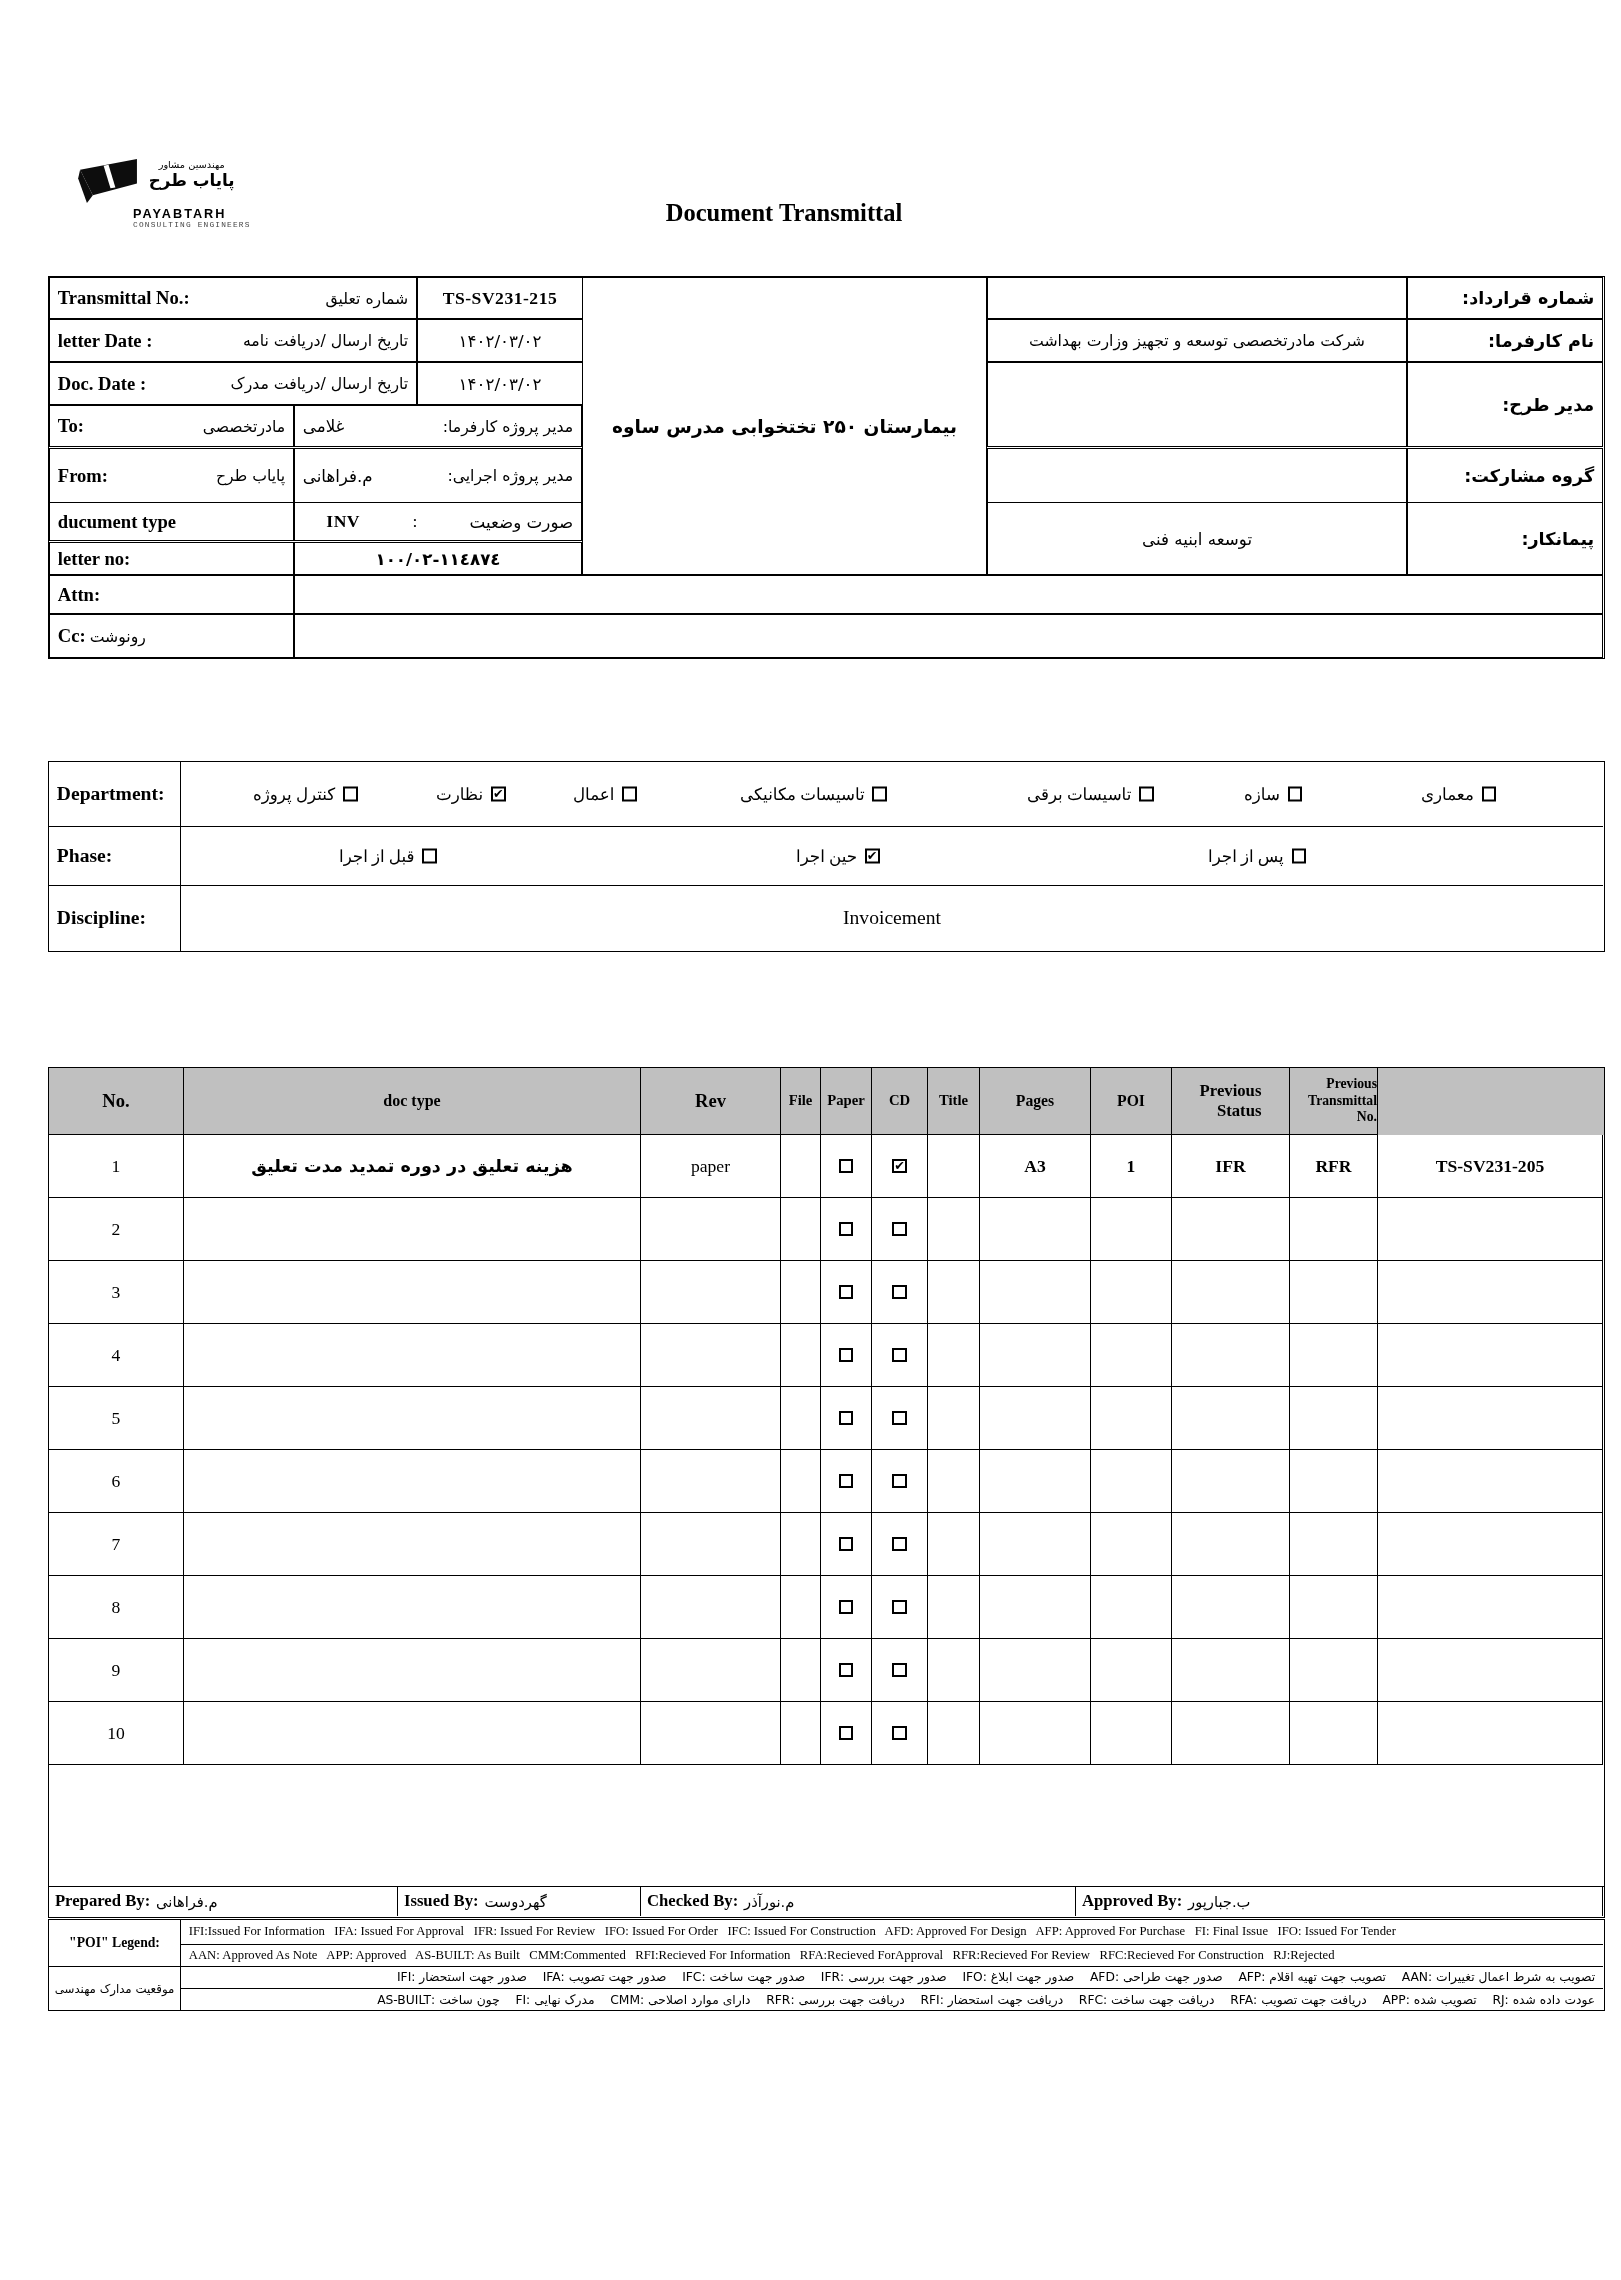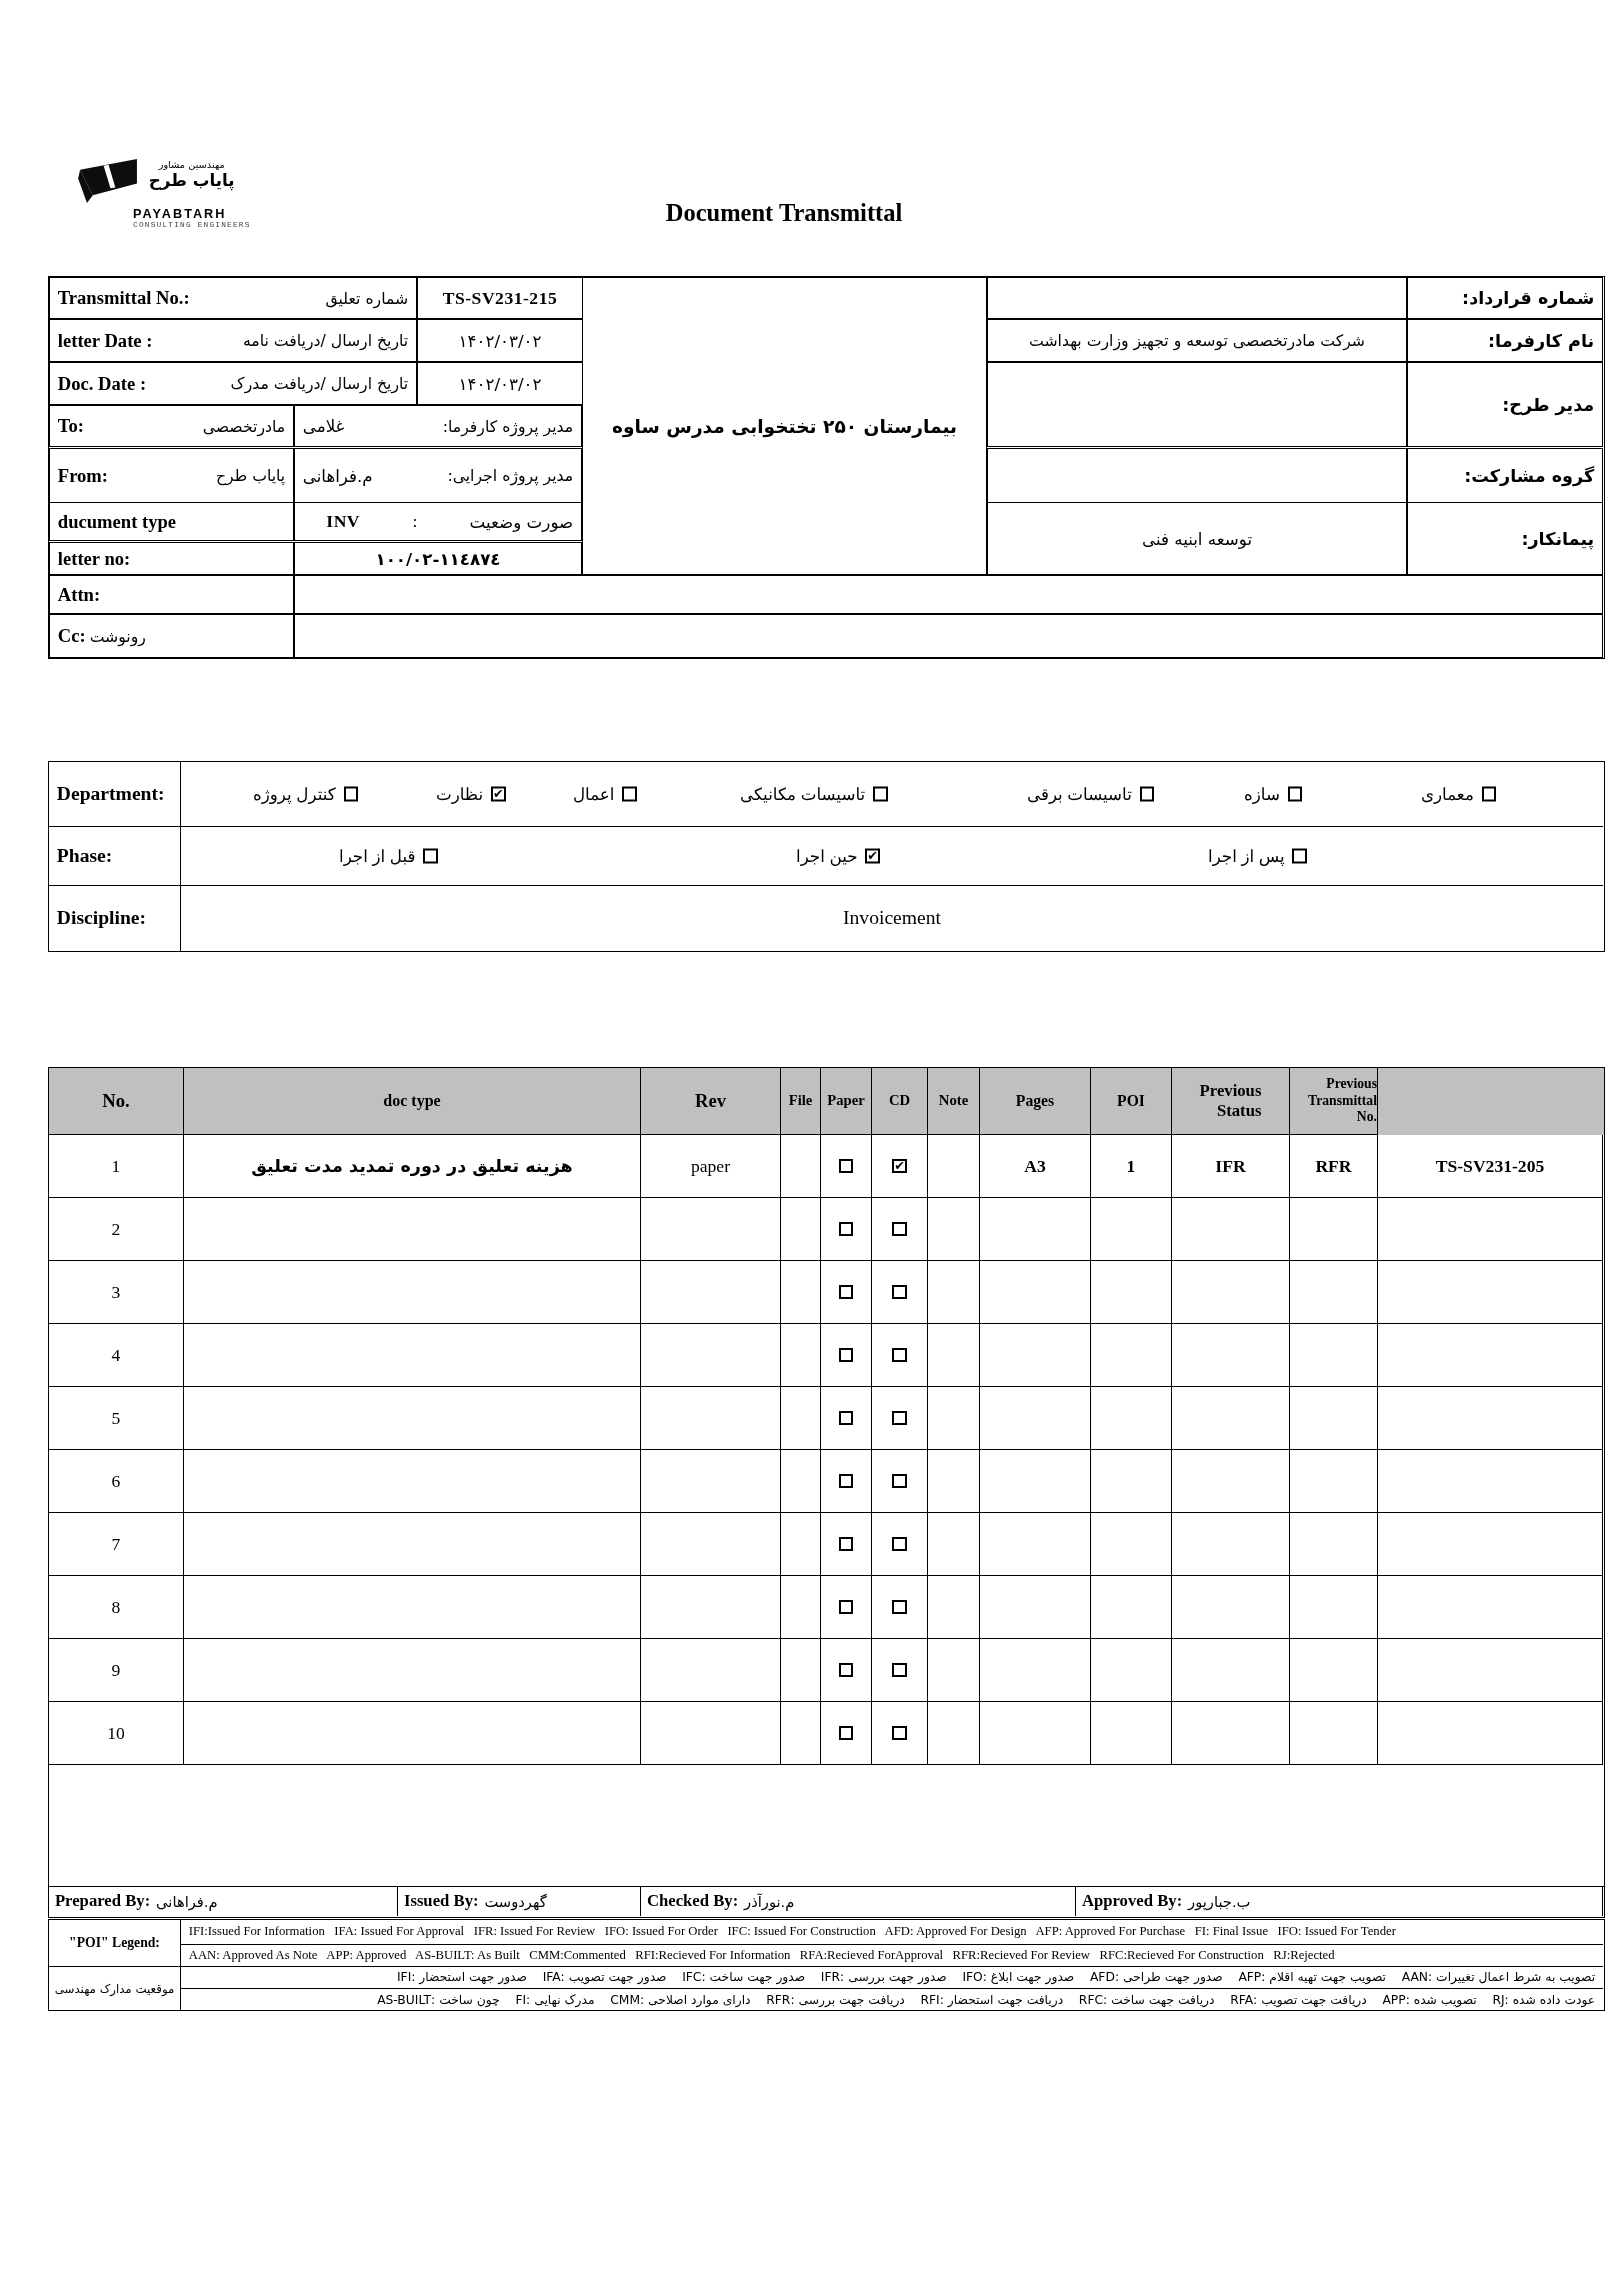--- a/index.html
+++ b/index.html
@@ -47,21 +47,21 @@
     border:2px solid #000; font-size:12.7px; line-height:1; font-weight:bold;
     font-family:"DejaVu Sans",sans-serif; flex:0 0 auto; }
 
   
   .cls-table { left:49px; top:762px; width:1555px; height:189px; }
   .cls-lab { position:absolute; left:0; width:132px; border-right:1px solid #000; border-bottom:1px solid #000;
     display:flex; align-items:center; padding-left:7.8px; font-weight:bold; font-size:19.6px; }
   .cls-val { position:absolute; left:132px; width:1422px; border-bottom:1px solid #000; }
   .chk-item { position:absolute; top:50%; transform:translateY(-50%); display:flex; align-items:center; gap:7.8px;
     font-size:16.7px; }
-  .chk-label { font-family:Liberation Sans, sans-serif; direction:rtl; white-space:nowrap; }
+  .chk-label { font-family:Liberation Serif, serif; direction:rtl; white-space:nowrap; }
   .discipline-val { display:flex; align-items:center; justify-content:center; font-size:19.6px; }
 
   
   .doc-table { left:49px; top:1068px; width:1555px; height:849px;
     --cols: 135px 457px 140px 40px 51px 56px 52px 111px 81px 118px 88px 225px; }
   .thead { position:absolute; top:0; left:0; width:1555px; height:67px; display:grid;
     grid-template-columns:var(--cols); background:#c0c0c0; }
   .thead > div { border-right:1px solid #000; border-bottom:1px solid #000; display:flex;
     align-items:center; justify-content:center; font-weight:bold; text-align:right;
     white-space:pre-line; line-height:1.2; overflow:hidden; }
@@ -260,21 +260,21 @@
   </div>
 
   <div class="tbl doc-table">
     <div class="thead">
       <div>No.</div>
       <div>doc type</div>
       <div>Rev</div>
       <div>File</div>
       <div>Paper</div>
       <div>CD</div>
-      <div>Note</div>
+      <div>Title</div>
       <div>Pages</div>
       <div>POI</div>
       <div>Previous
 Status</div>
       <div>Previous
 Transmittal No.</div>
     </div>
 
     <div class="tbody" id="tbody">
   <div class="trow">

